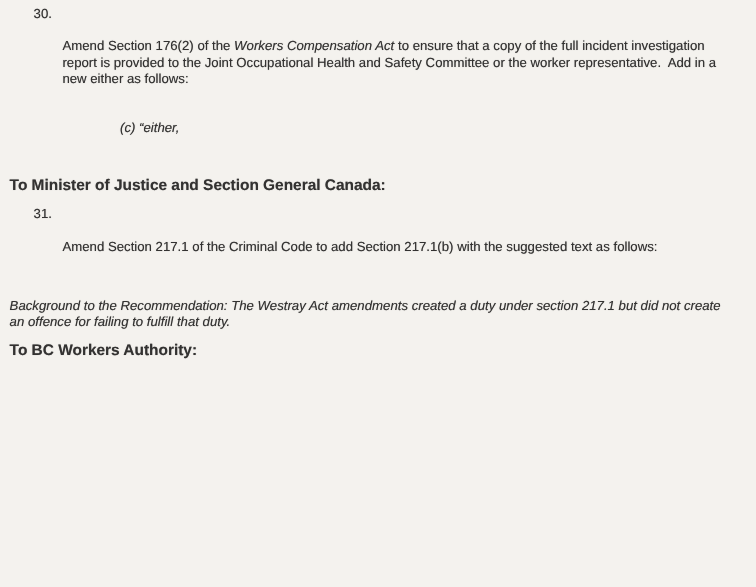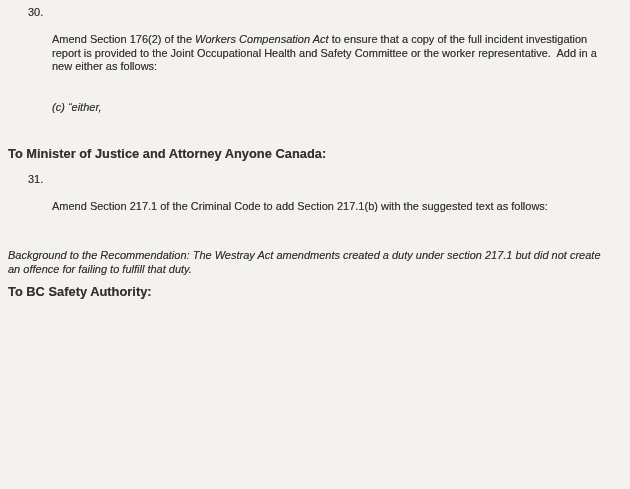--- a/index.html
+++ b/index.html
@@ -14,21 +14,21 @@
     overflow: hidden;
     text-shadow: 0 0 0.6px rgba(45,45,45,0.55);
   }
   .page { padding: 6px 20px 0 8px; box-sizing: border-box; width: 630px; height: 489px; }
   .it { font-style: italic; }
   .prewrap, .prewrap span { white-space: pre-wrap; }
 
   .rec { display: flex; margin-left: 20px; }
   .rec .num { width: 24px; flex: 0 0 24px; }
   .rec-body { flex: 1 1 auto; min-width: 0; }
-  .clause { }
+  .clause { margin-left: 48px; }
 
   .bg-par { margin: 0; }
   .heading { font-weight: bold; margin: 0; }
 
   .mb6  { margin-bottom: 6px; }
   .mb9  { margin-bottom: 9px; }
   .mb10 { margin-bottom: 10px; }
   .mb12 { margin-bottom: 12px; }
 </style>
 </head>
@@ -38,26 +38,26 @@
 
   <div class="rec mb6 prewrap">
     <span class="num">30.</span>
     <div class="rec-body">
       <div class="rec-par"><span>Amend Section 176(2) of the </span><span class="it">Workers Compensation Act</span><span> to ensure that a copy of the full incident investigation report is provided to the Joint Occupational Health and Safety Committee or the worker representative.  Add in a new either as follows:</span></div>
       <div class="clause it">(c) “either,</div>
     </div>
   </div>
 
 
-  <h3 class="heading mb12 prewrap">To Minister of Justice and Attorney Anyone Canada:</h3>
+  <h3 class="heading mb12 prewrap">To Minister of Justice and Section General Canada:</h3>
 
   <div class="rec mb9 prewrap">
     <span class="num">31.</span>
     <div class="rec-body">
       <div>Amend Section 217.1 of the Criminal Code to add Section 217.1(b) with the suggested text as follows:</div>
     </div>
   </div>
 
   <p class="bg-par it mb9 prewrap">Background to the Recommendation: The Westray Act amendments created a duty under section 217.1 but did not create an offence for failing to fulfill that duty.</p>
 
-  <h3 class="heading mb12 prewrap">To BC Safety Authority:</h3>
+  <h3 class="heading mb12 prewrap">To BC Workers Authority:</h3>
 
 </div>
 
 </body></html>

